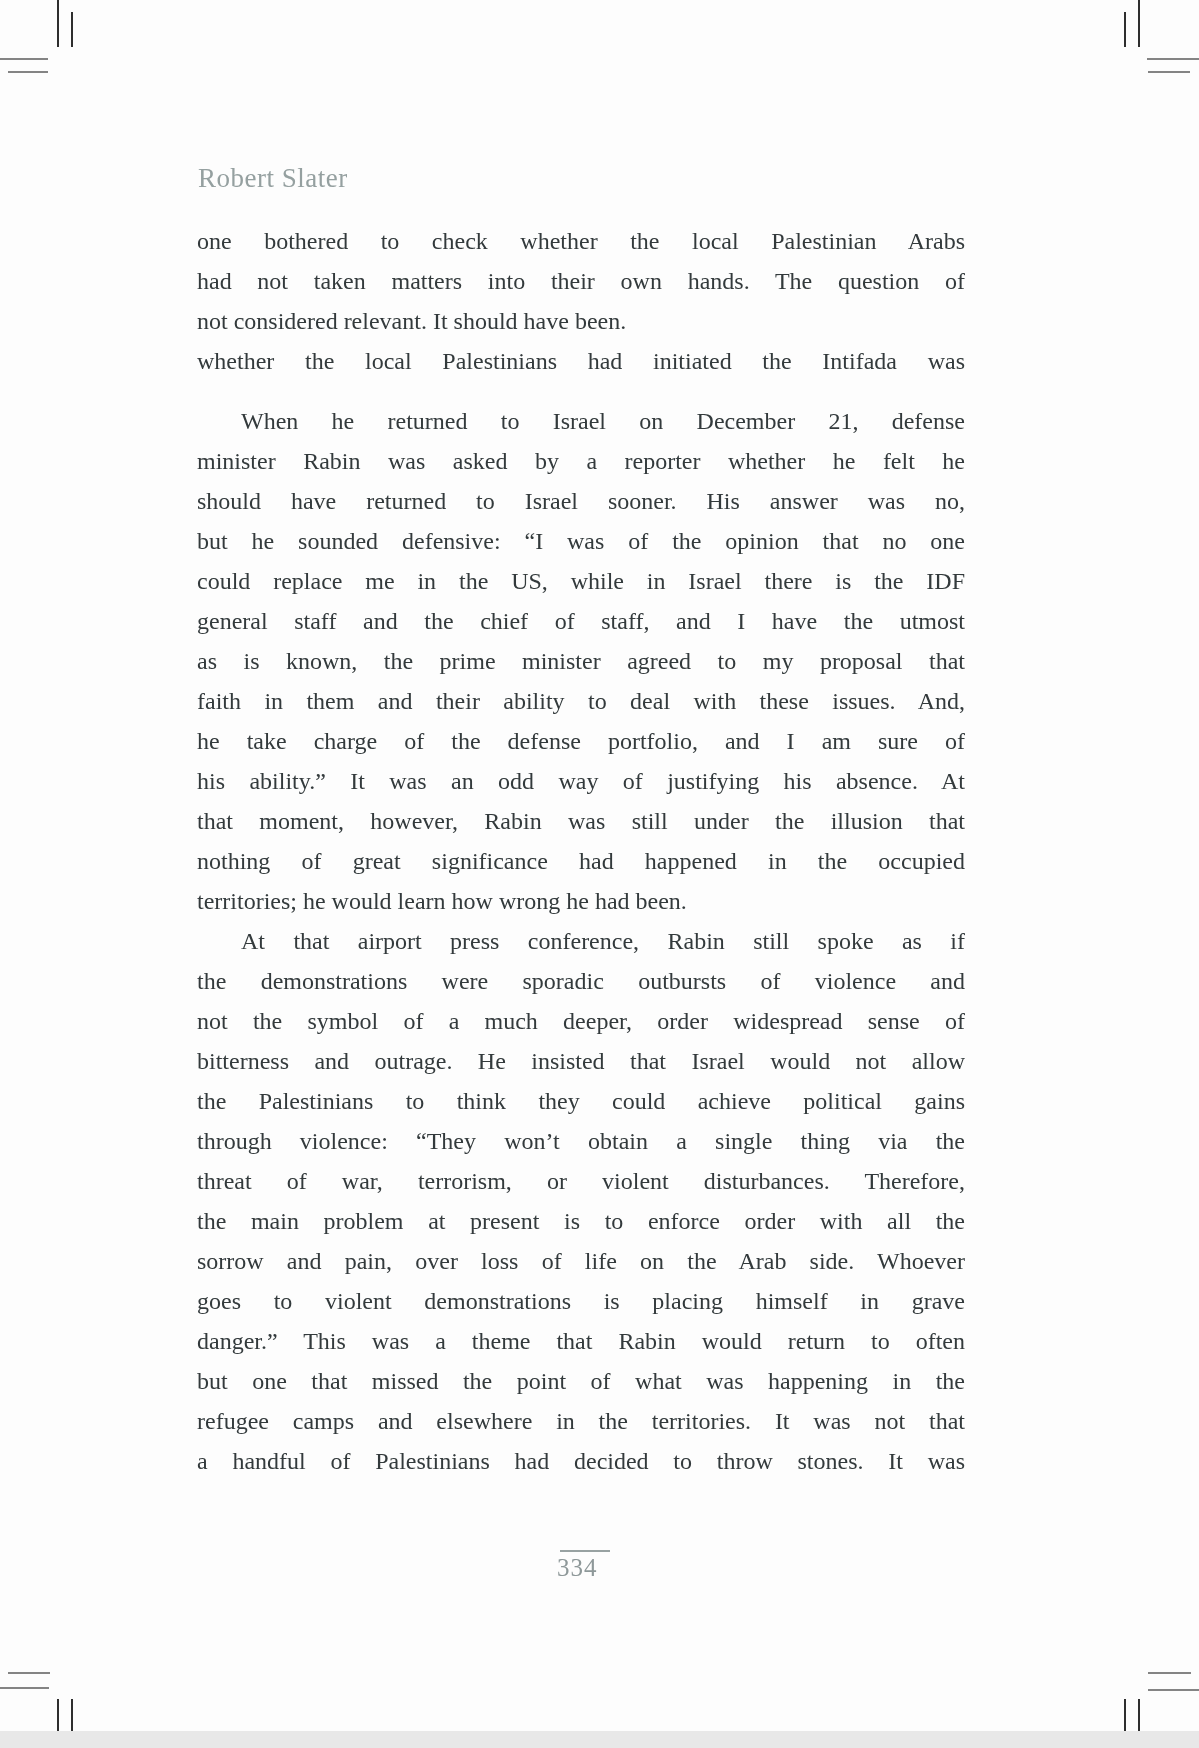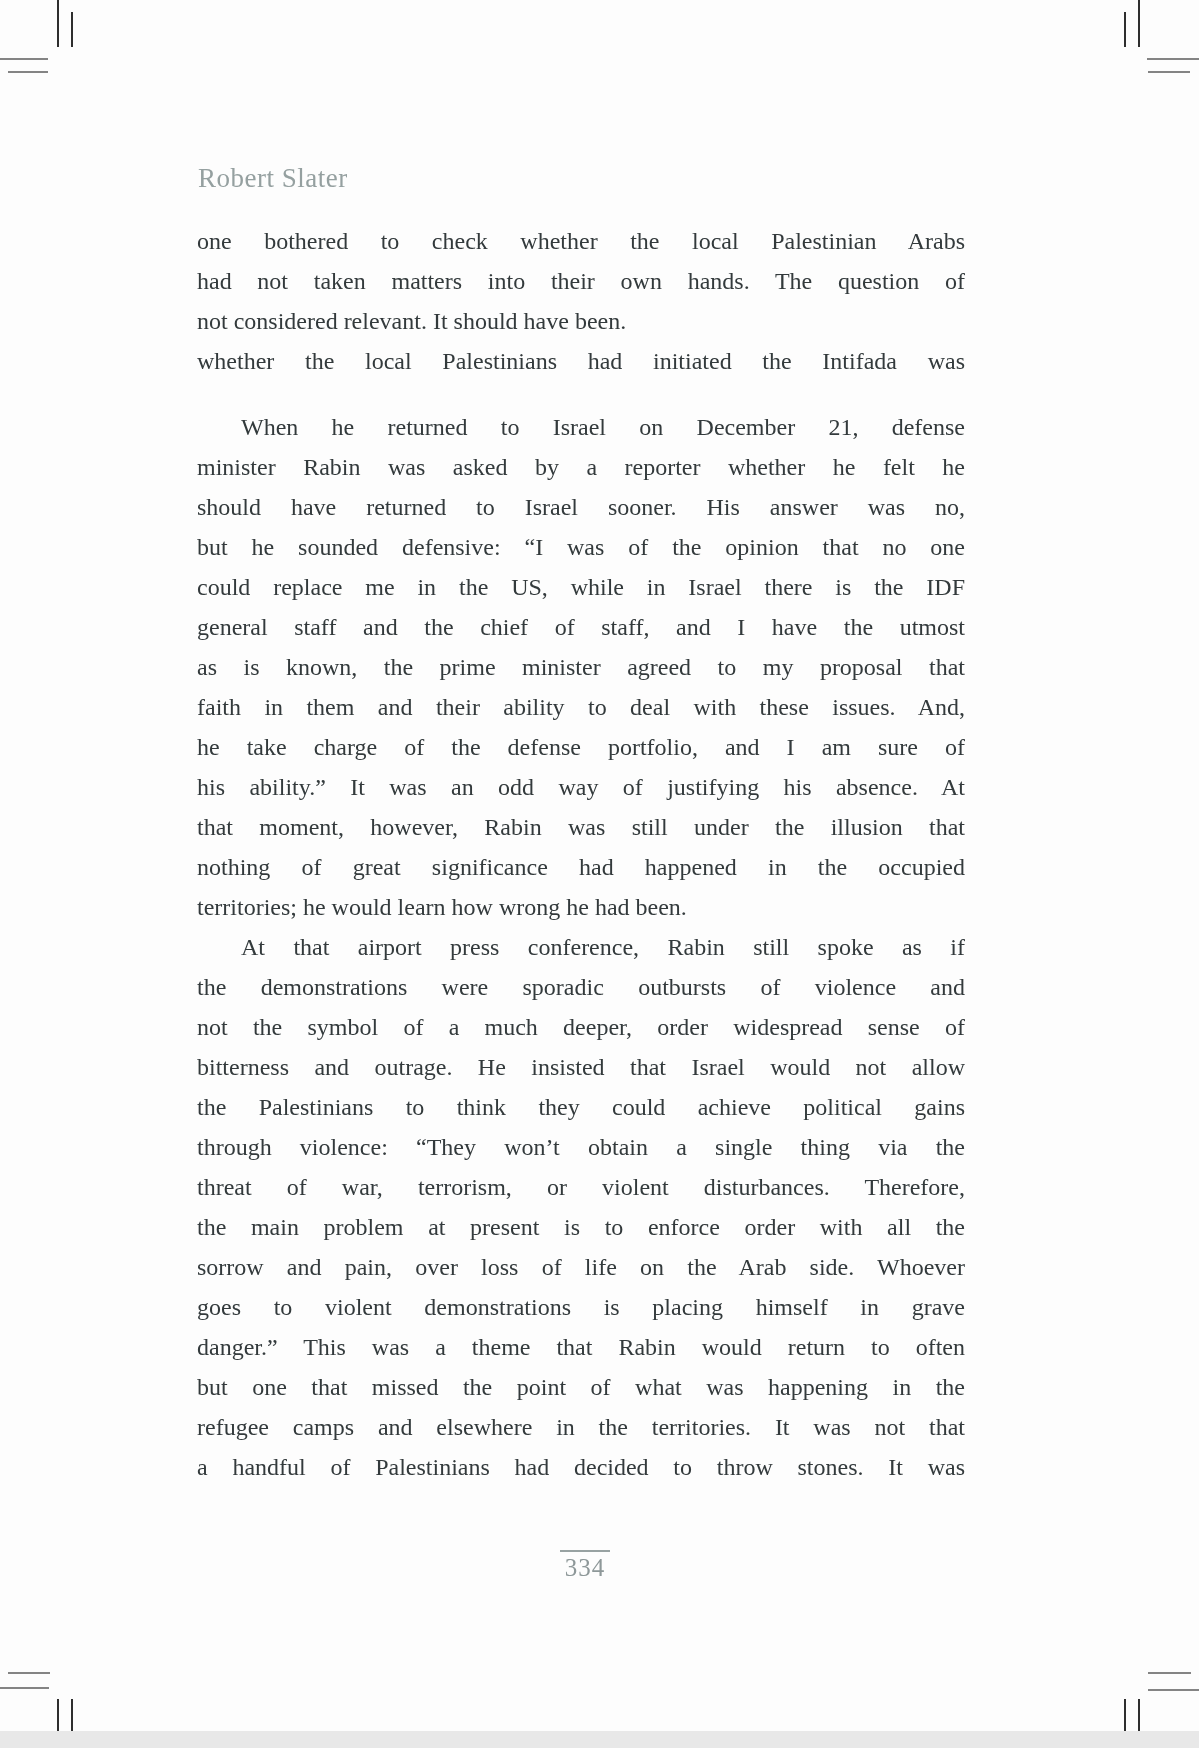--- a/index.html
+++ b/index.html
@@ -56,37 +56,36 @@
   .text-block {
     position: absolute;
     left: 197px;
     top: 221px;
     width: 768px;
     font-size: 24px;
     line-height: 40px;
     color: #333a3c;
   }
   .para { margin: 0; }
-  .para + .para.spaced { margin-top: 26px; }
+  .para + .para.spaced { margin-top: 20px; }
   .line {
     text-align: justify;
     text-align-last: justify;
     height: 40px;
     white-space: normal;
   }
   .line.rag { text-align-last: left; }
   .line.indent { text-indent: 44px; }
 
   
   .folio {
     position: absolute;
     left: 557px;
     top: 1550px;
     width: 56px;
-    text-align: center;
     color: #8e9899;
   }
   .folio-rule {
     width: 50px;
     height: 2px;
     margin: 0 auto 3px auto;
     background: #98a2a2;
   }
   .folio-num {
     font-size: 25px;

